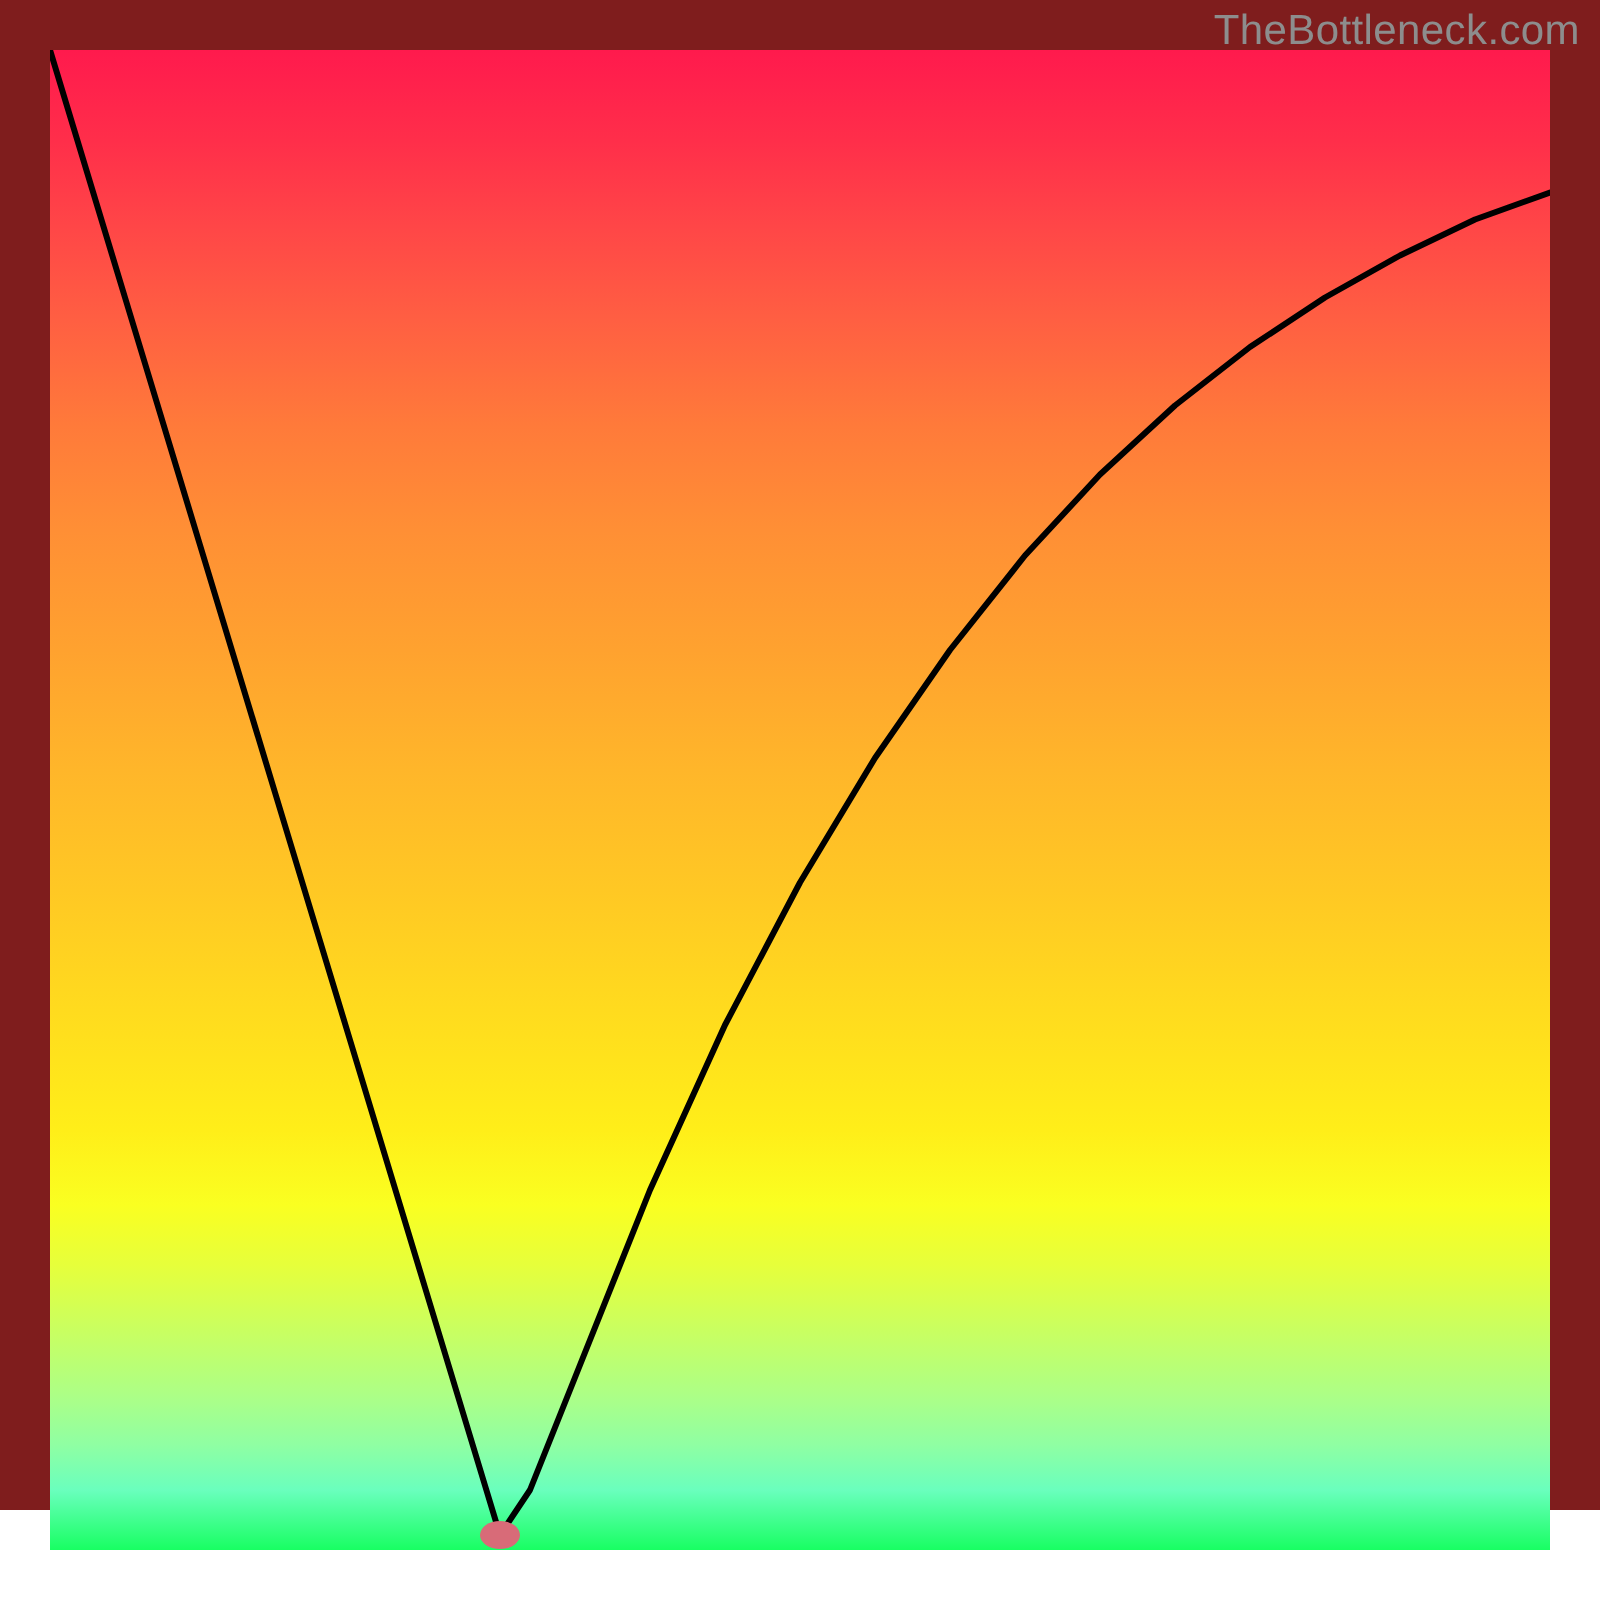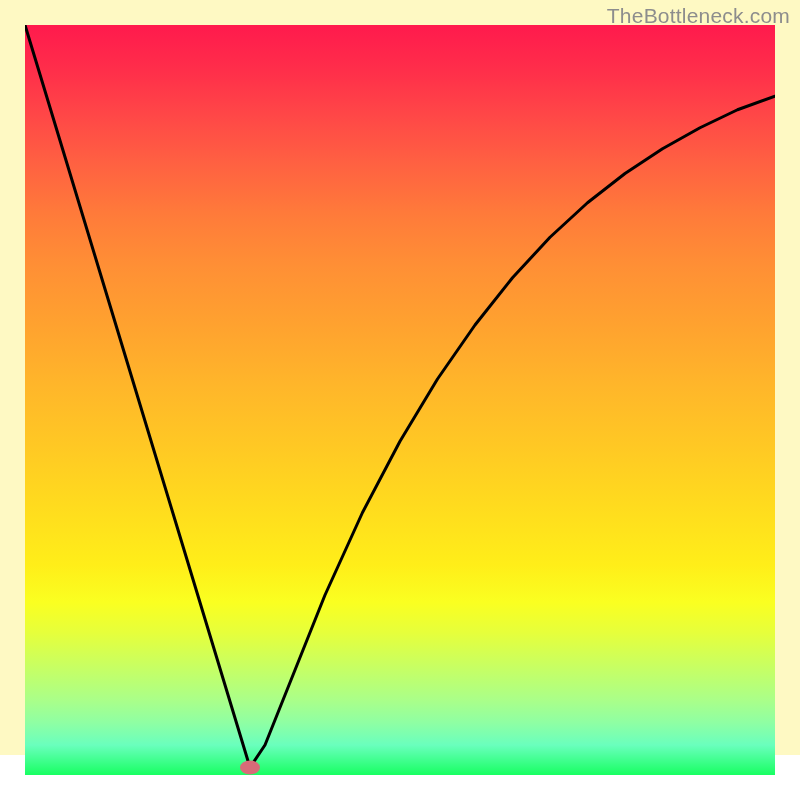--- a/index.html
+++ b/index.html
@@ -7,21 +7,21 @@
     padding: 0;
     width: 800px;
     height: 800px;
     overflow: hidden;
     font-family: Arial, Helvetica, sans-serif;
   }
   .chart-container {
     position: relative;
     width: 800px;
     height: 755px;
-    background: #fef9c3;
+    background: #7f1d1d;
   }
   .plot-area {
     position: absolute;
     left: 25px;
     top: 25px;
     width: 750px;
     height: 750px;
     background: linear-gradient(to bottom,
       #ff1a4d 0%,
       #ff2e4a 6%,

